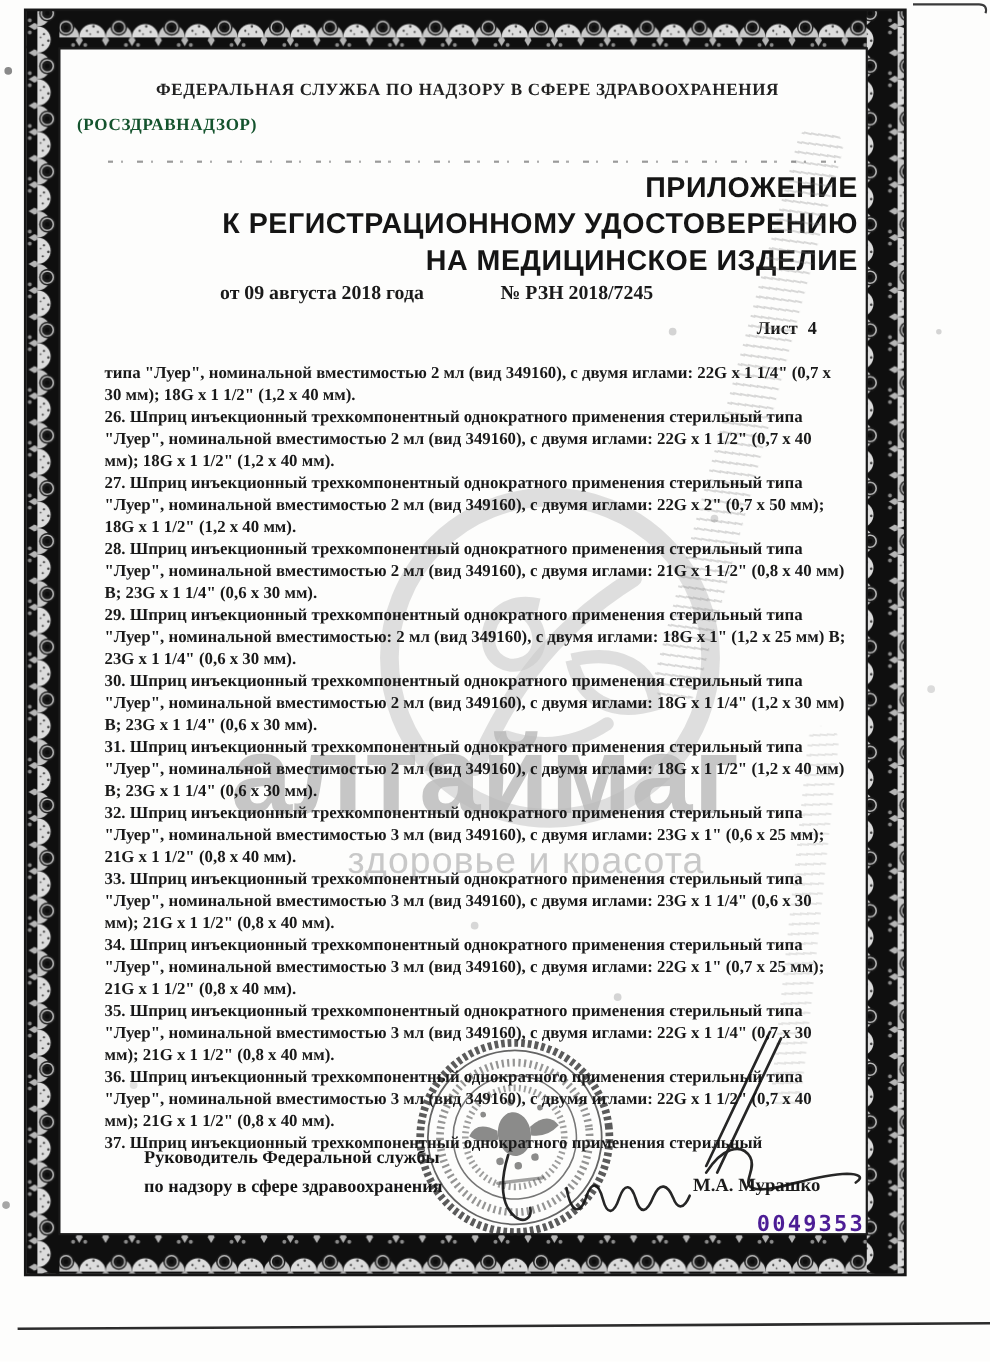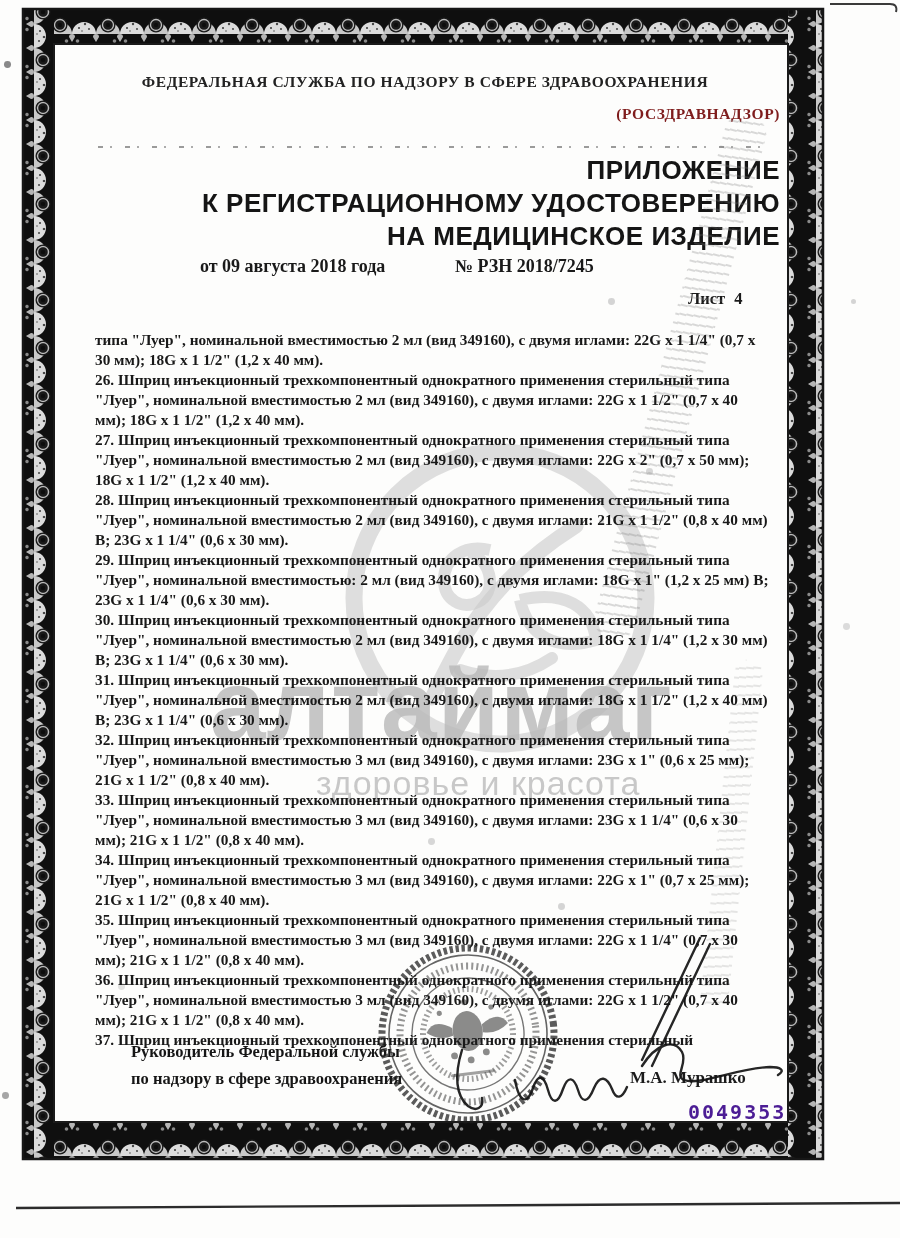--- a/index.html
+++ b/index.html
@@ -2,22 +2,22 @@
 <html><head>
 <meta charset="utf-8">
 <style>
   html,body{margin:0;padding:0;background:#ffffff;}
   .scan{position:relative;width:900px;height:1238px;background:#fdfdfc;overflow:hidden;
         font-family:"Liberation Serif",serif;color:#1b1b1b;}
   .abs{position:absolute;}
   
   .agency{left:70px;top:73px;width:710px;text-align:center;font-size:15.5px;font-weight:600;
           letter-spacing:.6px;color:#222;}
-  .agency2{left:70px;top:105px;width:710px;text-align:right;font-size:15.5px;font-weight:600;
-           letter-spacing:.6px;color:#7f1d1d;}
+  .agency2{left:70px;top:105px;width:710px;text-align:left;font-size:15.5px;font-weight:600;
+           letter-spacing:.6px;color:#14532d;}
   .scanline{left:98px;top:146px;width:662px;height:2px;opacity:.55;
       background:repeating-linear-gradient(90deg,#4a4a4a 0 5px,transparent 5px 12px,#6a6a6a 12px 14px,transparent 14px 27px);}
   .title{left:70px;width:710px;text-align:right;font-family:"Liberation Sans",sans-serif;
          font-weight:700;font-size:26px;letter-spacing:.5px;color:#151515;}
   .t1{top:155px;} .t2{top:188px;} .t3{top:221px;}
   .dateline{font-size:18px;font-weight:700;color:#1a1a1a;}
   .d1{left:200px;top:256px;} .d2{left:455px;top:256px;}
   .sheet{left:688px;top:289px;font-size:16.5px;font-weight:700;word-spacing:5px;}
   
   .bodyblock{left:95px;top:330px;width:676px;font-size:15.3px;line-height:20px;font-weight:600;

